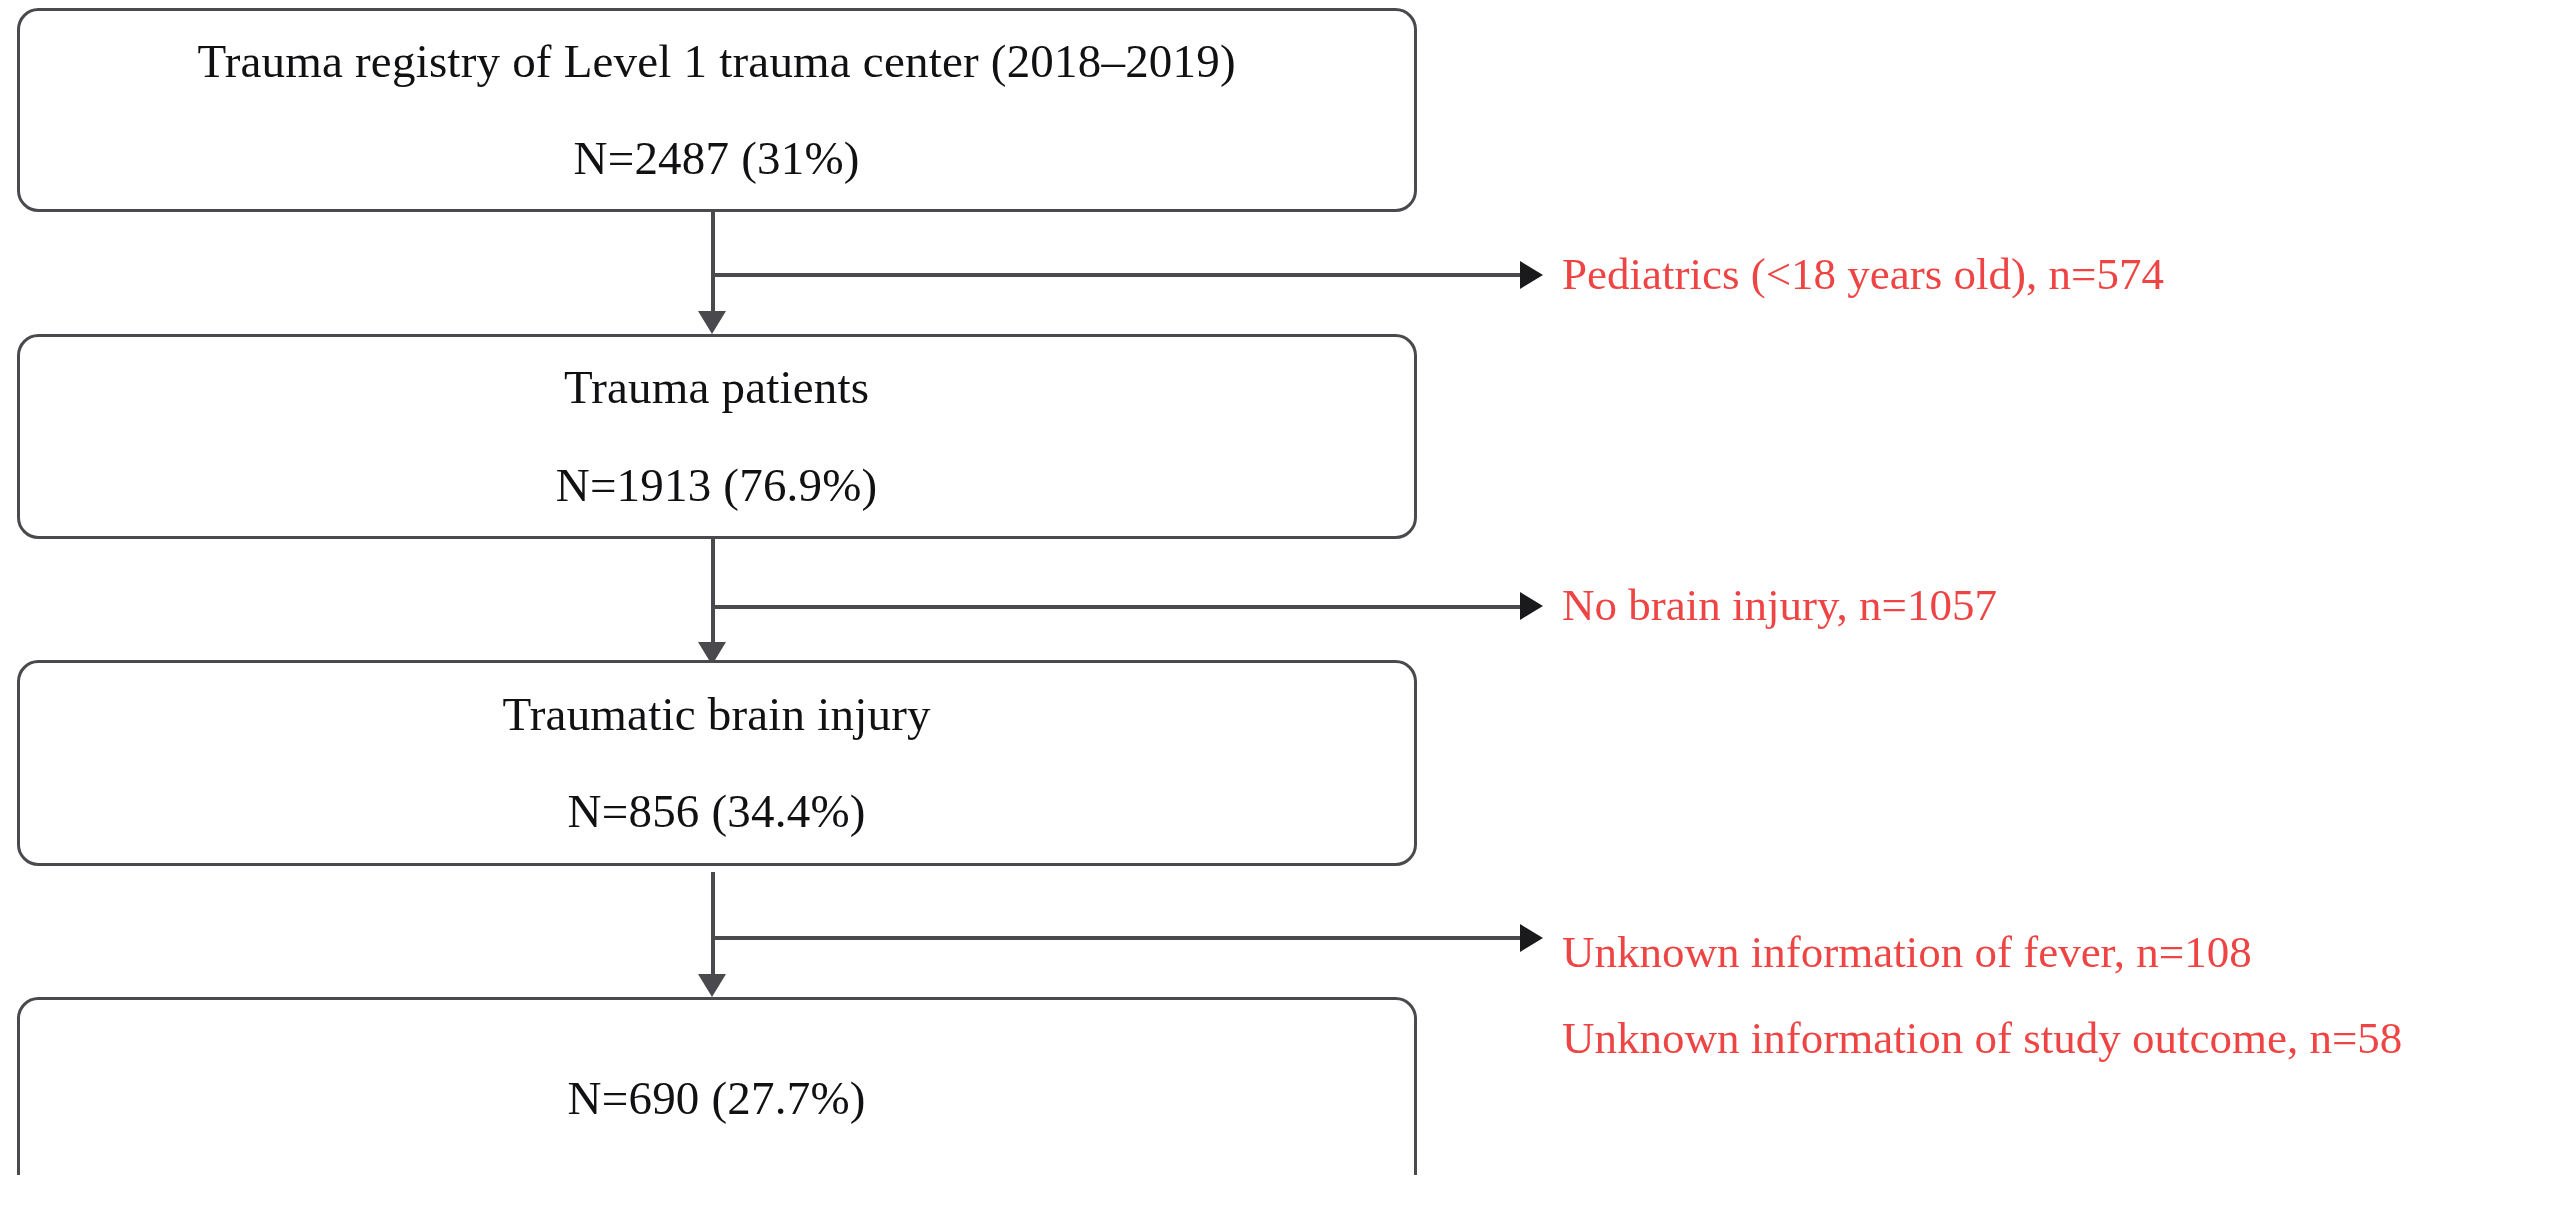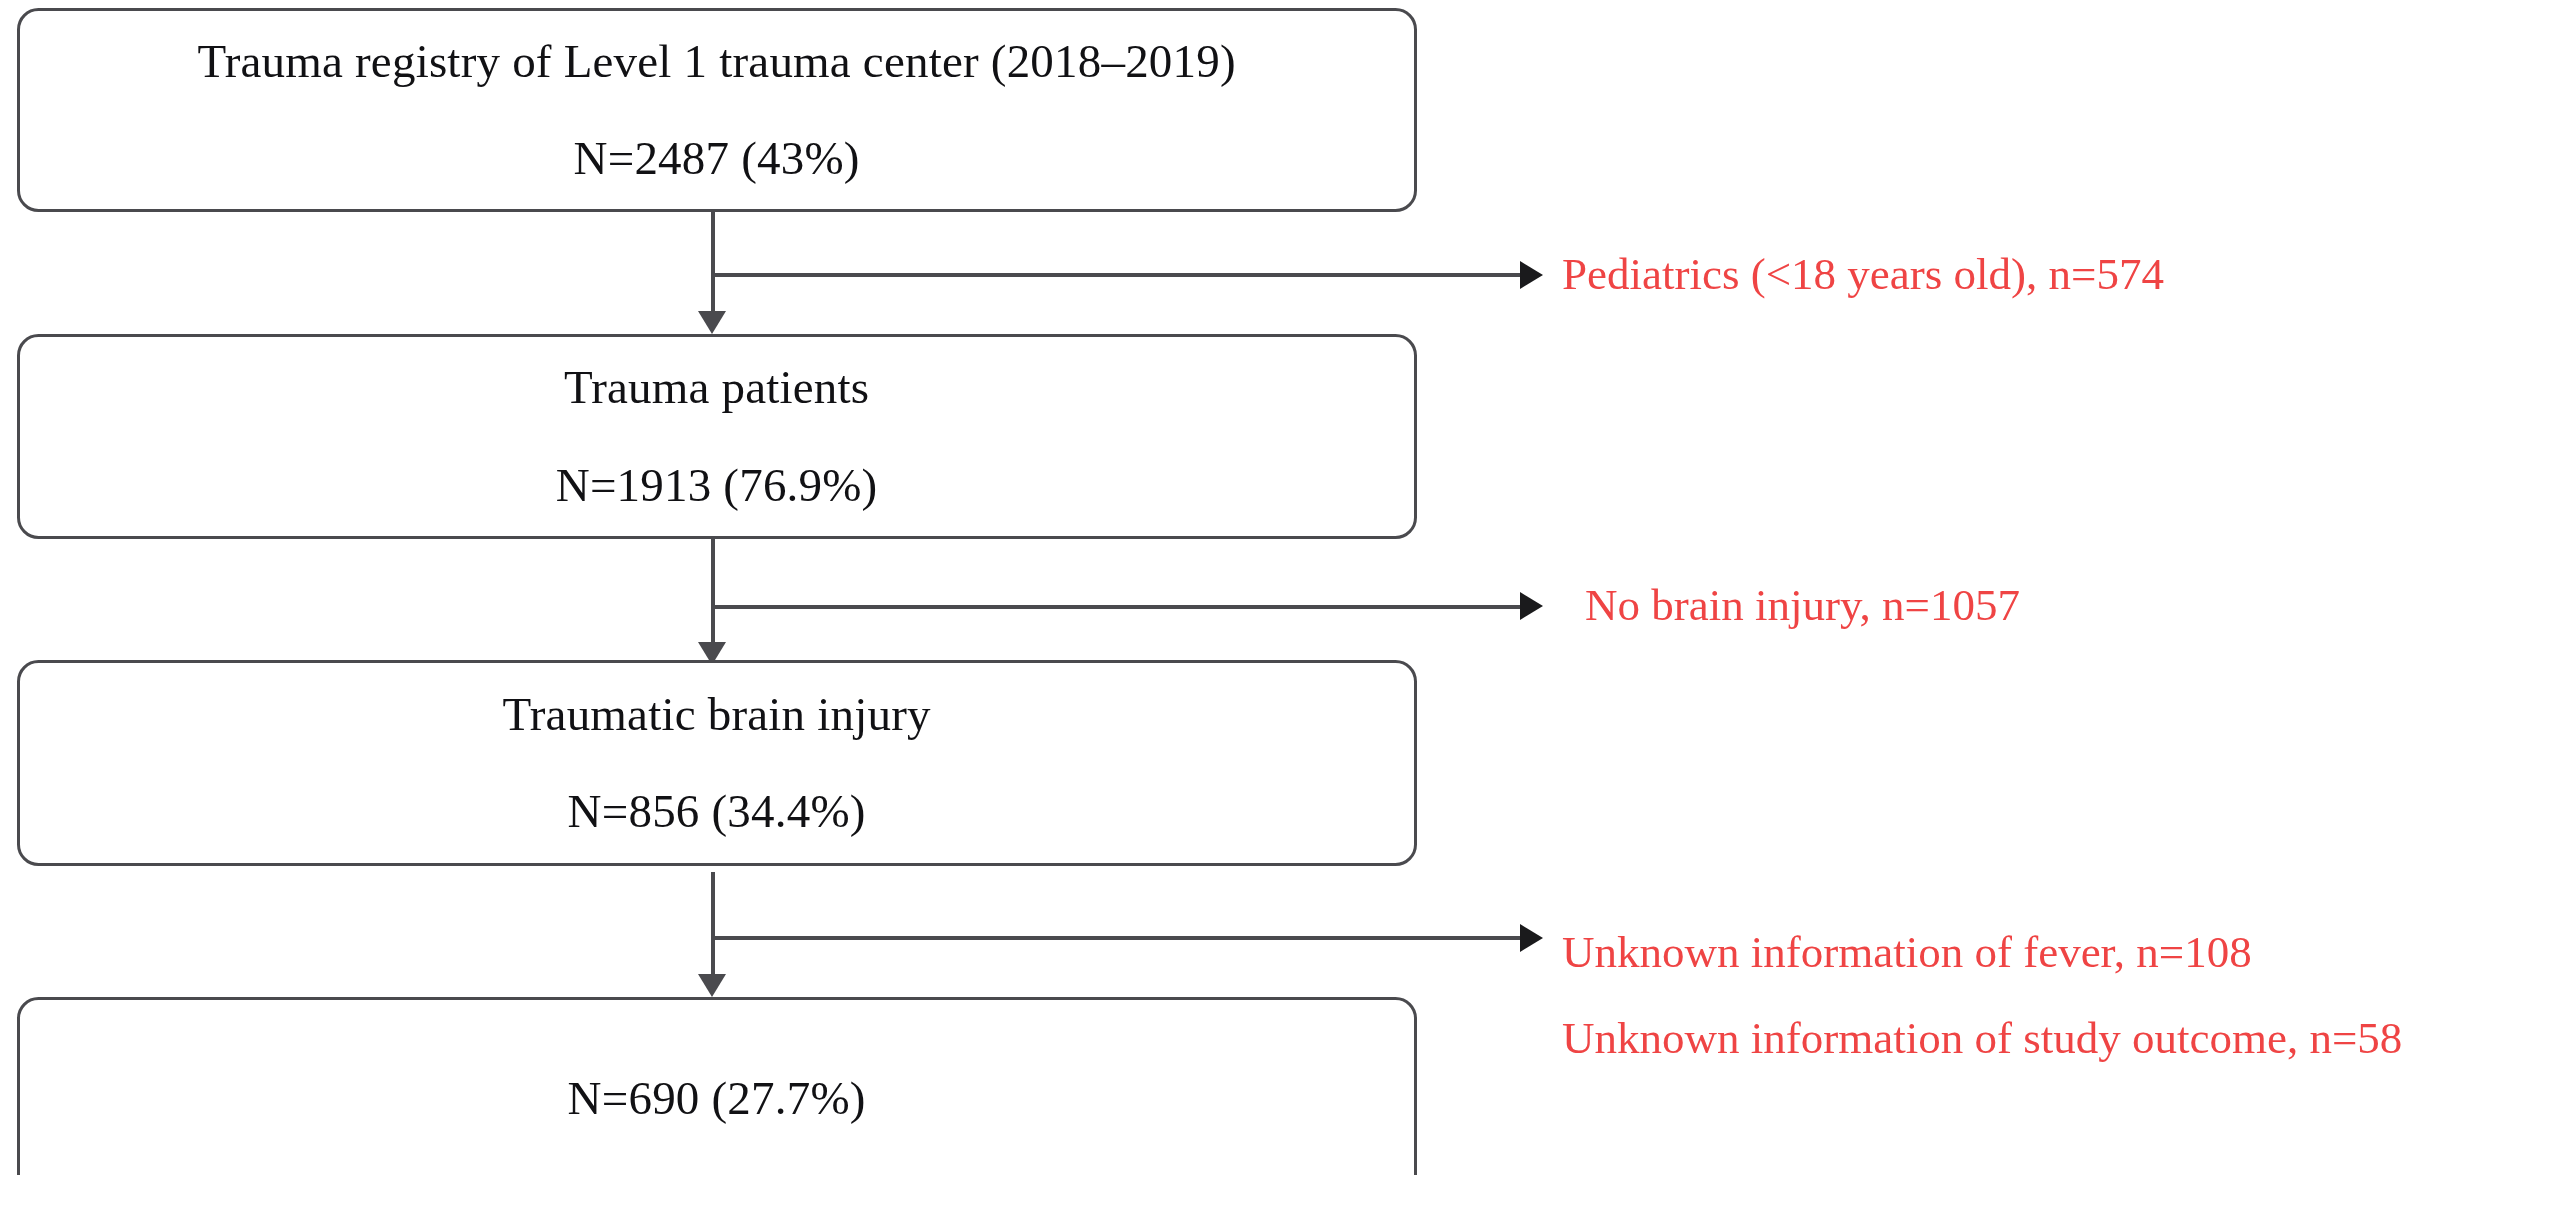--- a/index.html
+++ b/index.html
@@ -74,39 +74,39 @@
     white-space: nowrap;
   }
 </style>
 </head>
 <body>
 
 <div id="canvas">
 
   <div class="flow-box" style="left:16.6px; top:8.3px; width:1400px; height:204px;">
     <div class="line top">Trauma registry of Level 1 trauma center (2018–2019)</div>
-    <div class="line">N=2487 (43%)</div>
+    <div class="line">N=2487 (31%)</div>
   </div>
 
   <div class="v-line" style="left:711px; top:212px; height:99px;"></div>
   <div class="arrow-down" style="left:698px; top:311px;"></div>
   <div class="h-line" style="left:711px; top:273px; width:810px;"></div>
   <div class="arrow-right" style="left:1520px; top:261px;"></div>
   <div class="annotation" style="left:1562px; top:252px;">Pediatrics (&lt;18 years old), n=574</div>
 
   <div class="flow-box" style="left:16.6px; top:334px; width:1400px; height:205px;">
     <div class="line top">Trauma patients</div>
     <div class="line">N=1913 (76.9%)</div>
   </div>
 
   <div class="v-line" style="left:711px; top:539px; height:104px;"></div>
   <div class="arrow-down" style="left:698px; top:642px;"></div>
   <div class="h-line" style="left:711px; top:605px; width:810px;"></div>
   <div class="arrow-right" style="left:1520px; top:592px;"></div>
-  <div class="annotation" style="left:1562px; top:583px;margin-left:23px;">No brain injury, n=1057</div>
+  <div class="annotation" style="left:1562px; top:583px;">No brain injury, n=1057</div>
 
   <div class="flow-box" style="left:16.6px; top:660px; width:1400px; height:206px;">
     <div class="line top">Traumatic brain injury</div>
     <div class="line">N=856 (34.4%)</div>
   </div>
 
   <div class="v-line" style="left:711px; top:872px; height:102px;"></div>
   <div class="arrow-down" style="left:698px; top:974px;"></div>
   <div class="h-line" style="left:711px; top:936px; width:810px;"></div>
   <div class="arrow-right" style="left:1520px; top:924px;"></div>

